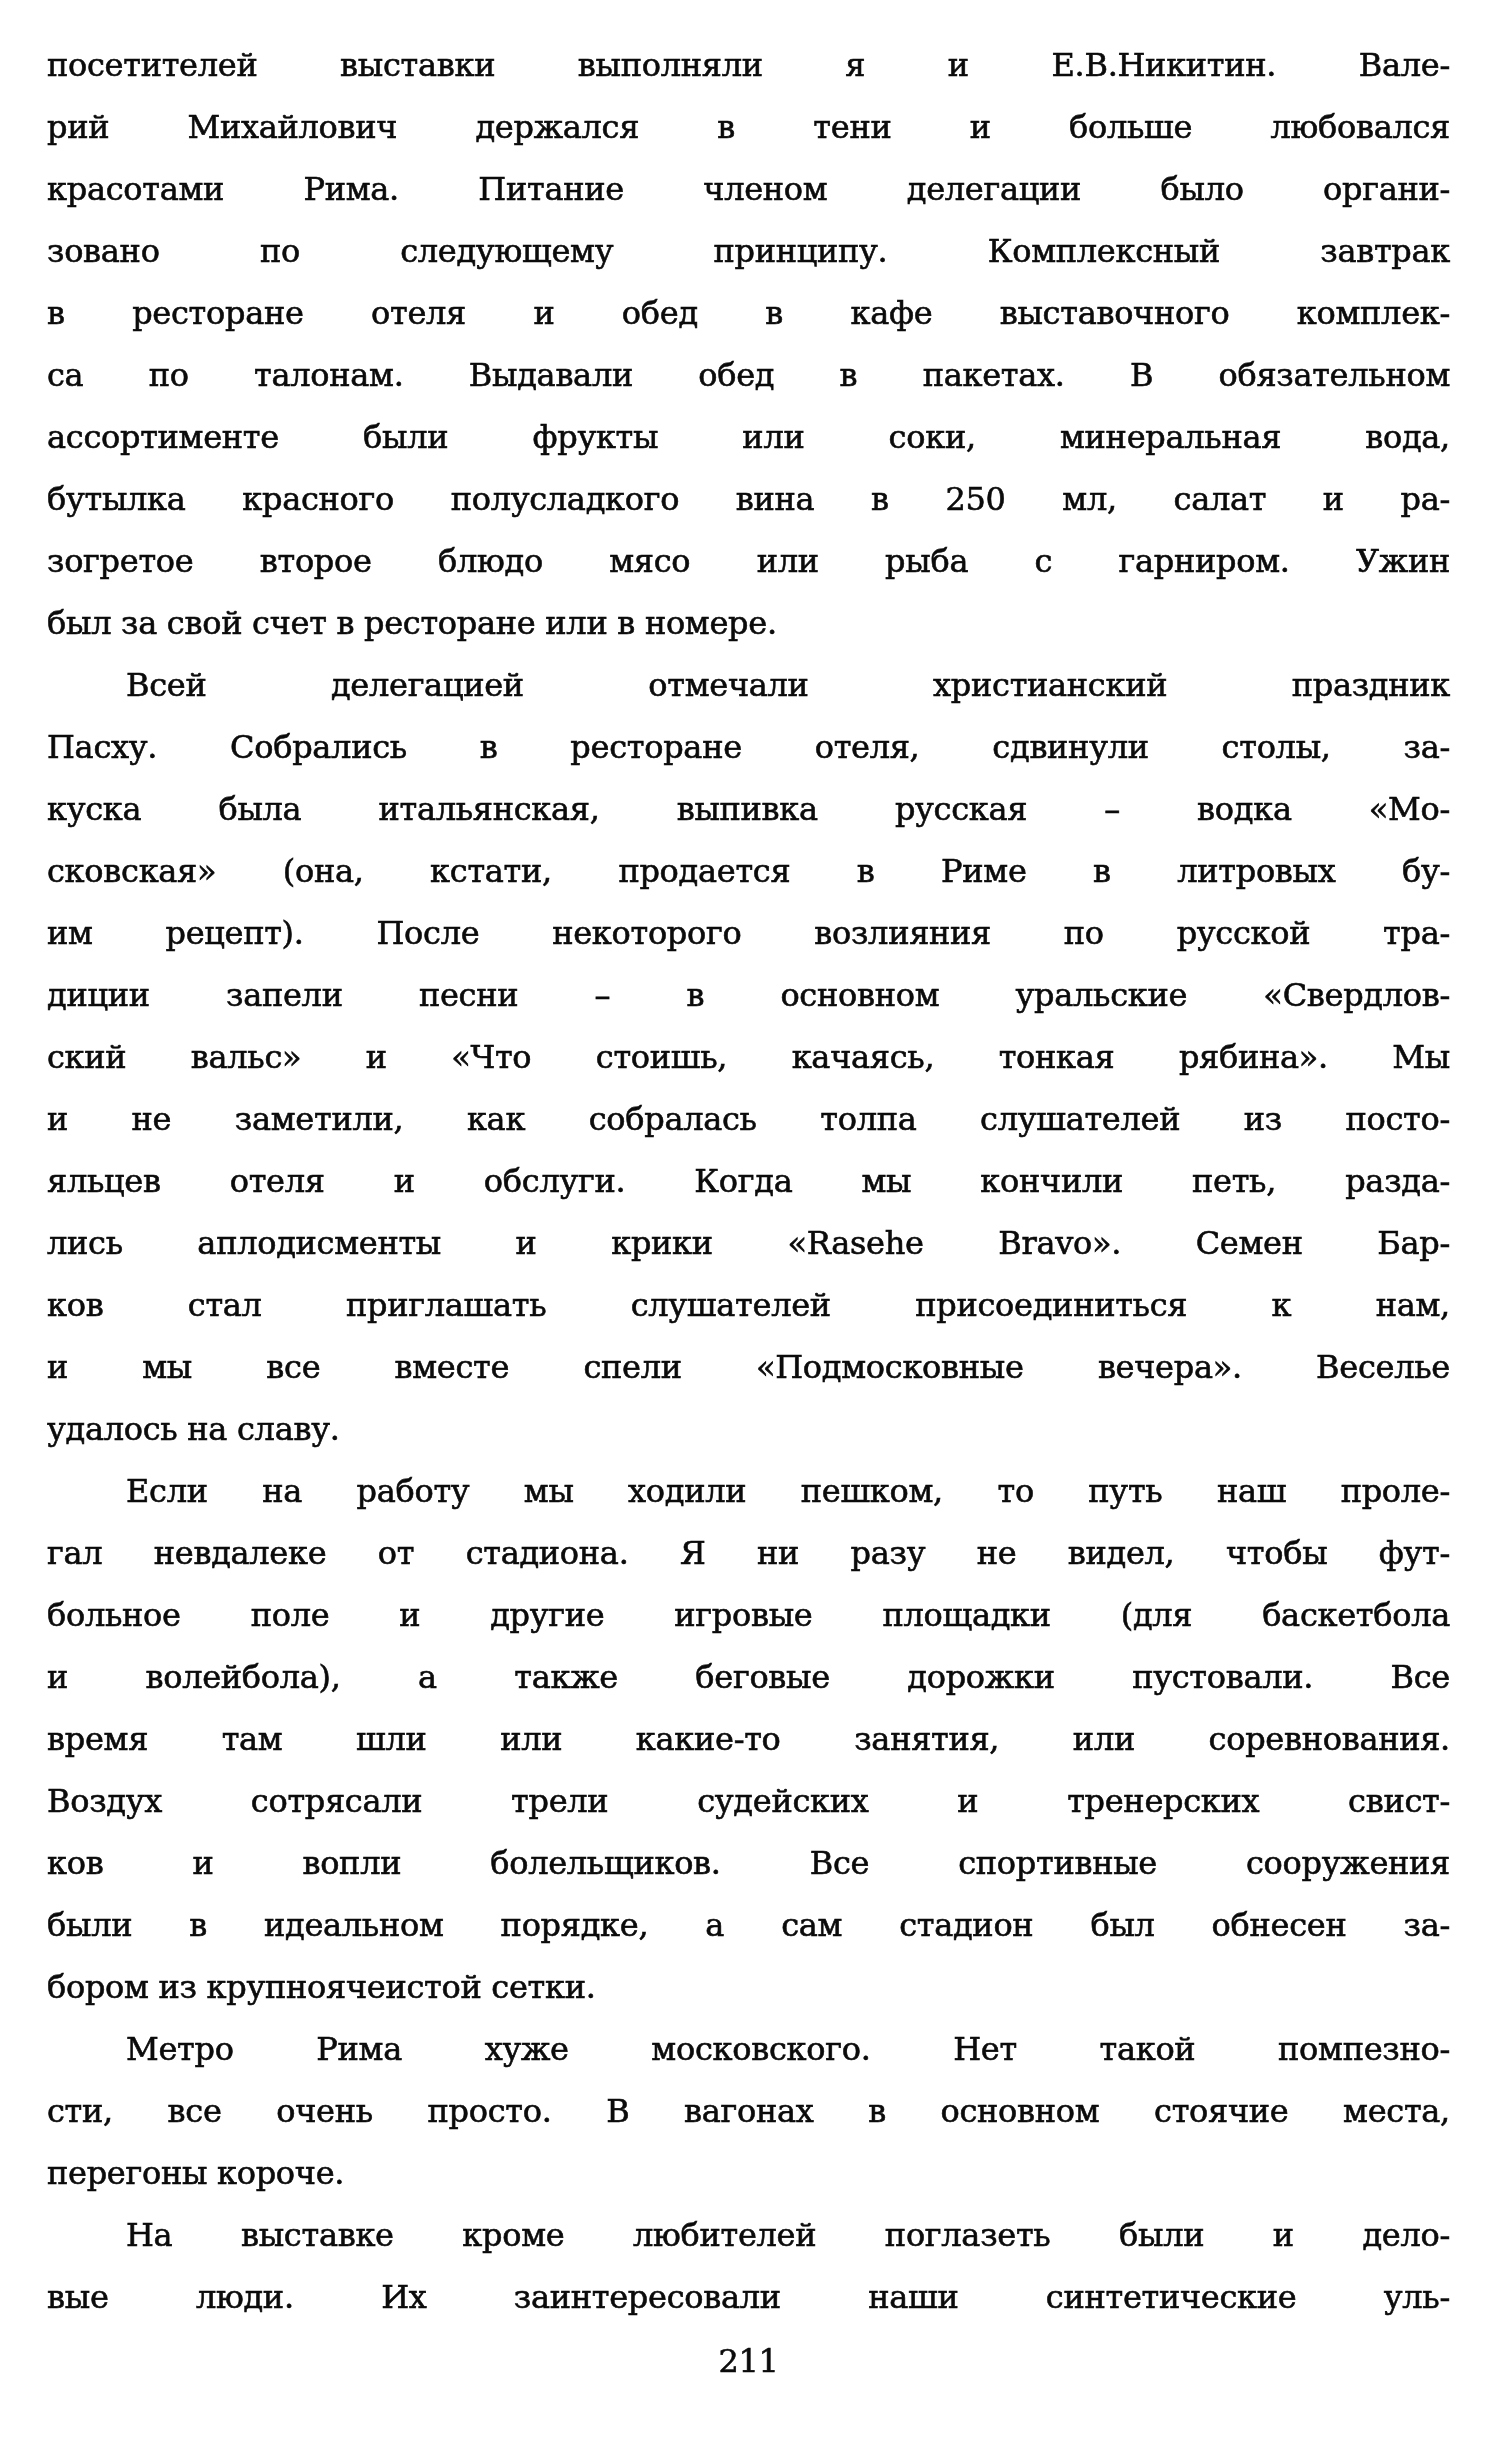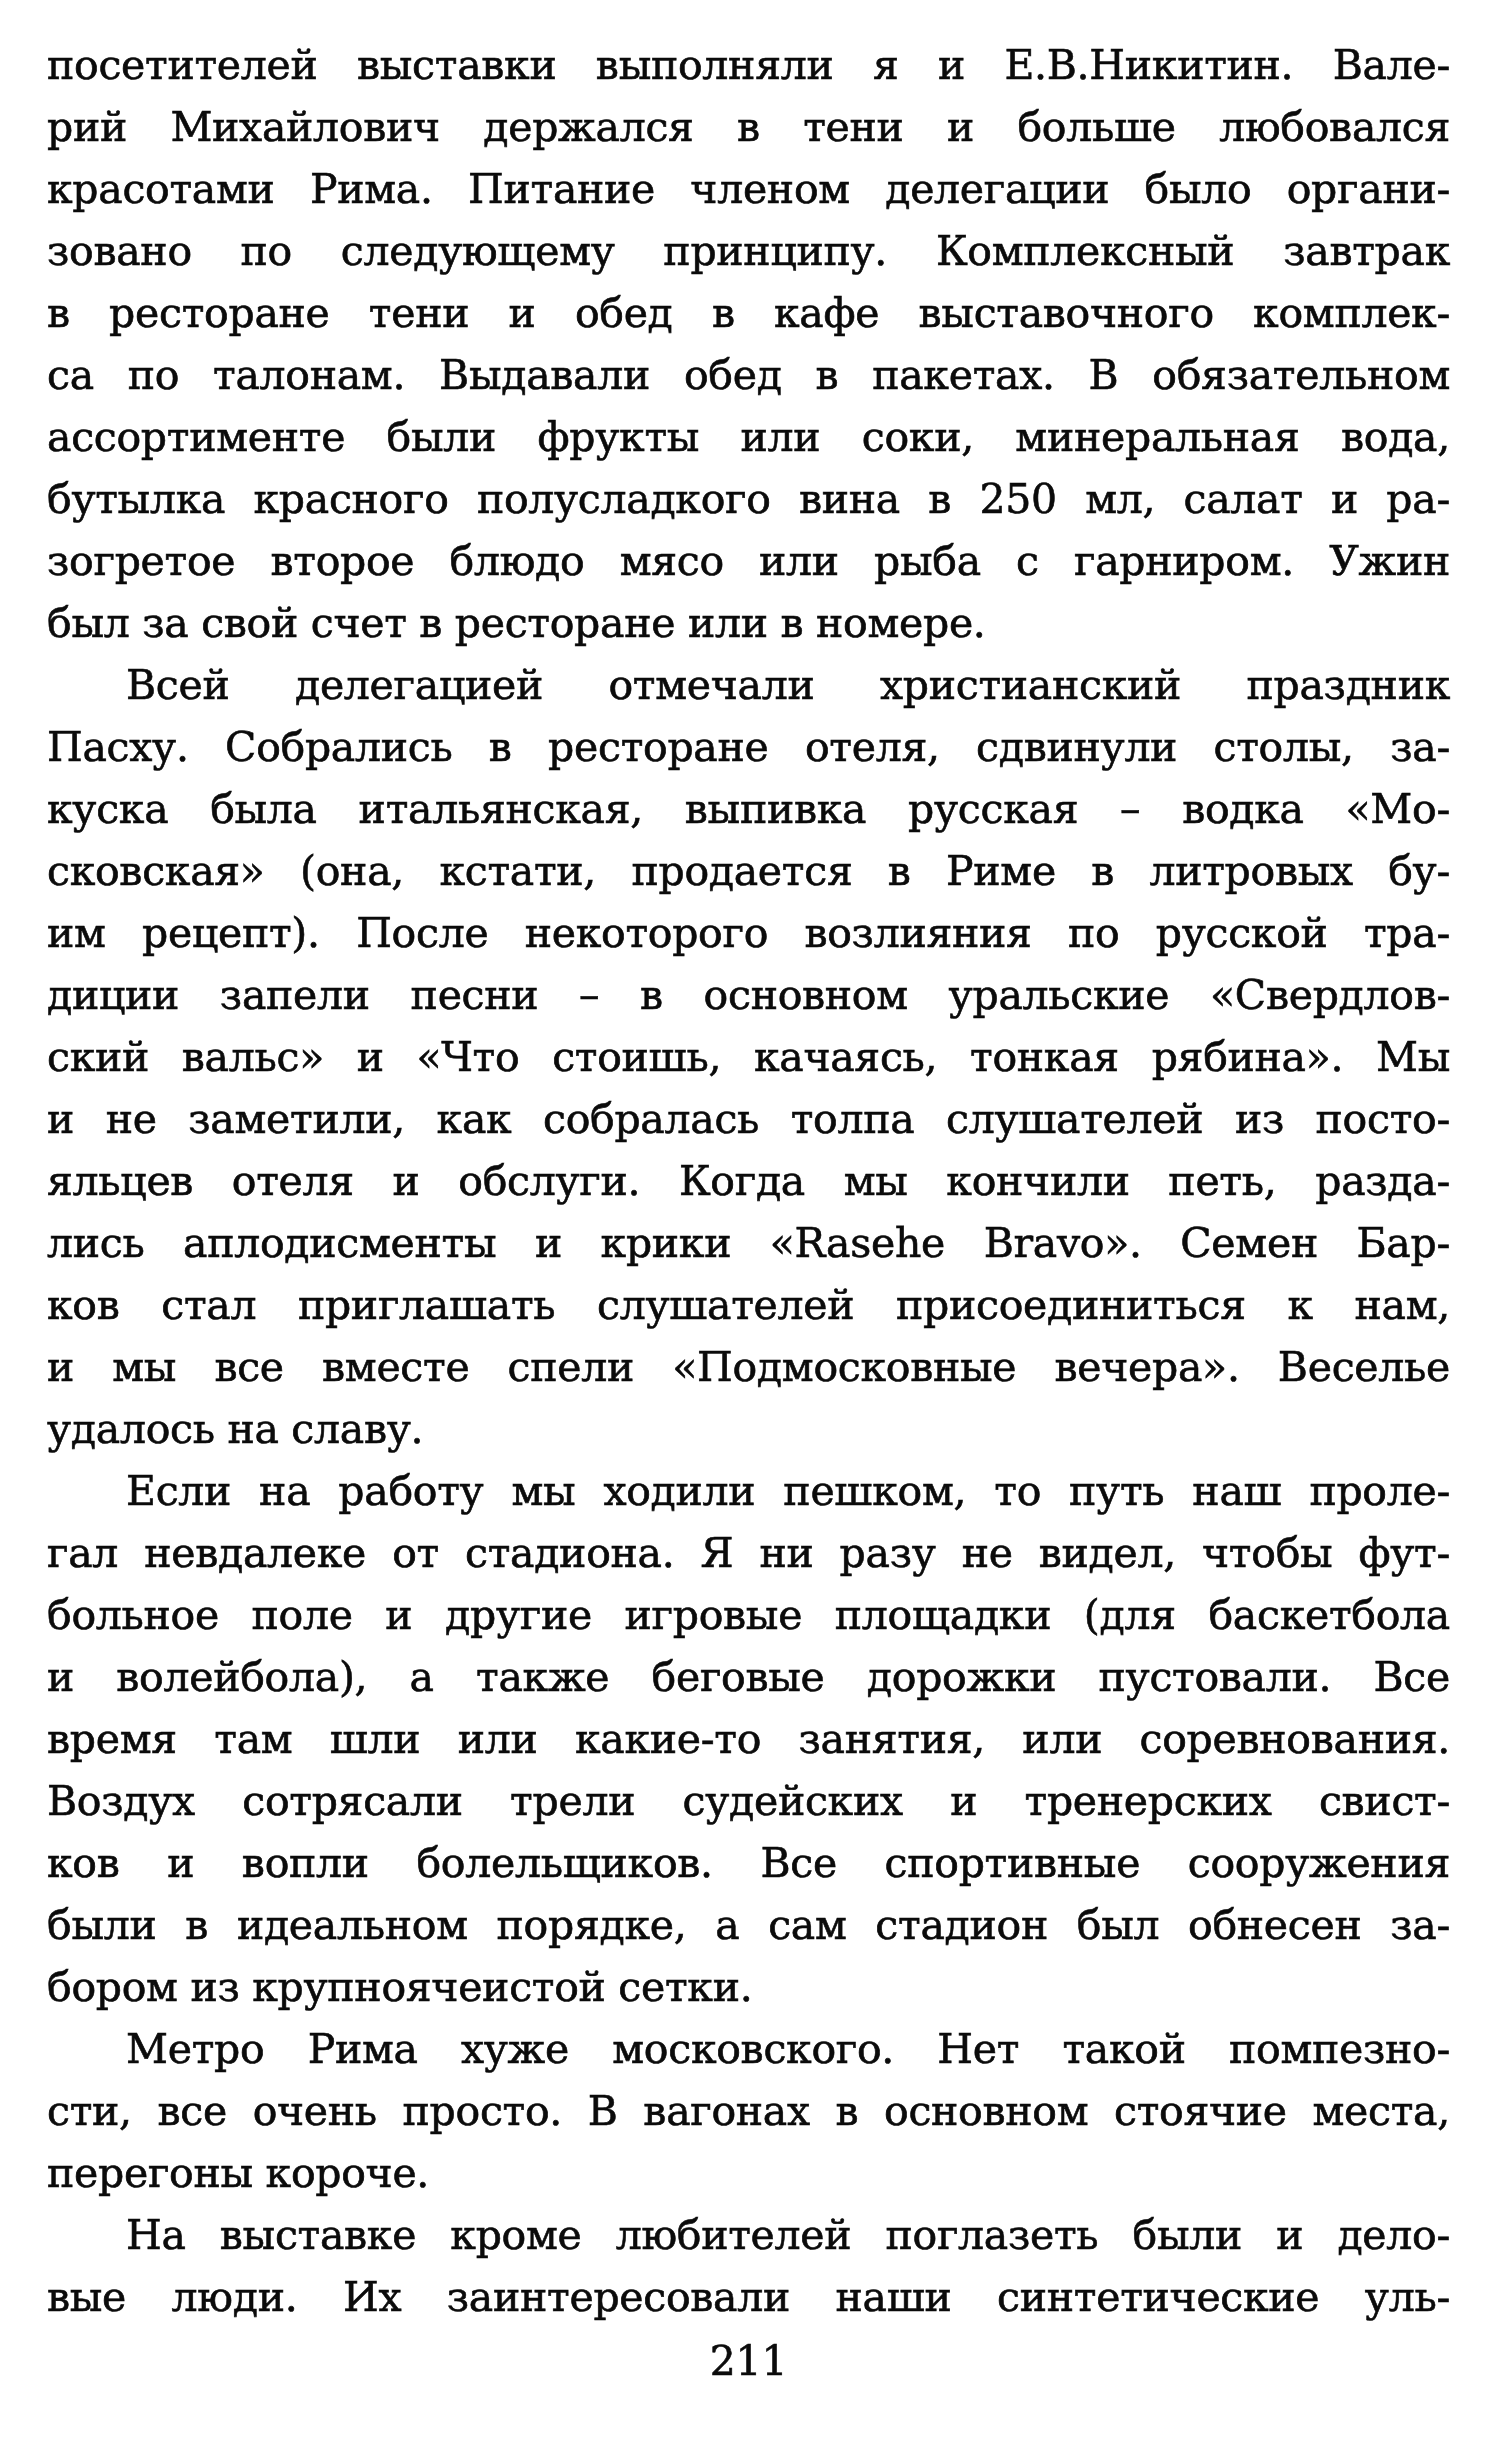--- a/index.html
+++ b/index.html
@@ -11,21 +11,21 @@
     overflow: hidden;
   }
   .page {
     box-sizing: border-box;
     width: 1502px;
     height: 2462px;
     padding: 34px 52px 0 47px;
     background: #ffffff;
     color: #0b0b0b;
     font-family: "DejaVu Serif", "Liberation Serif", serif;
-    font-size: 41px;
+    font-size: 32px;
     line-height: 62px;
     letter-spacing: -0.3px;
     -webkit-text-stroke: 0.6px #0b0b0b;
   }
   .ln {
     text-align: justify;
     text-align-last: justify;
     height: 62px;
     overflow: visible;
     white-space: nowrap;
@@ -46,21 +46,21 @@
   }
 </style>
 </head>
 <body>
 
 <div class="page">
   <div class="ln">посетителей выставки выполняли я и Е.В.Никитин. Вале-</div>
   <div class="ln">рий Михайлович держался в тени и больше любовался</div>
   <div class="ln">красотами Рима. Питание членом делегации было органи-</div>
   <div class="ln">зовано по следующему принципу. Комплексный завтрак</div>
-  <div class="ln">в ресторане тени и обед в кафе выставочного комплек-</div>
+  <div class="ln">в ресторане отеля и обед в кафе выставочного комплек-</div>
   <div class="ln">са по талонам. Выдавали обед в пакетах. В обязательном</div>
   <div class="ln">ассортименте были фрукты или соки, минеральная вода,</div>
   <div class="ln">бутылка красного полусладкого вина в 250 мл, салат и ра-</div>
   <div class="ln">зогретое второе блюдо мясо или рыба с гарниром. Ужин</div>
   <div class="ln pend">был за свой счет в ресторане или в номере.</div>
   <div class="ln indent">Всей делегацией отмечали христианский праздник</div>
   <div class="ln">Пасху. Собрались в ресторане отеля, сдвинули столы, за-</div>
   <div class="ln">куска была итальянская, выпивка русская – водка «Мо-</div>
   <div class="ln">сковская» (она, кстати, продается в Риме в литровых бу-</div>
   <div class="ln">им рецепт). После некоторого возлияния по русской тра-</div>

